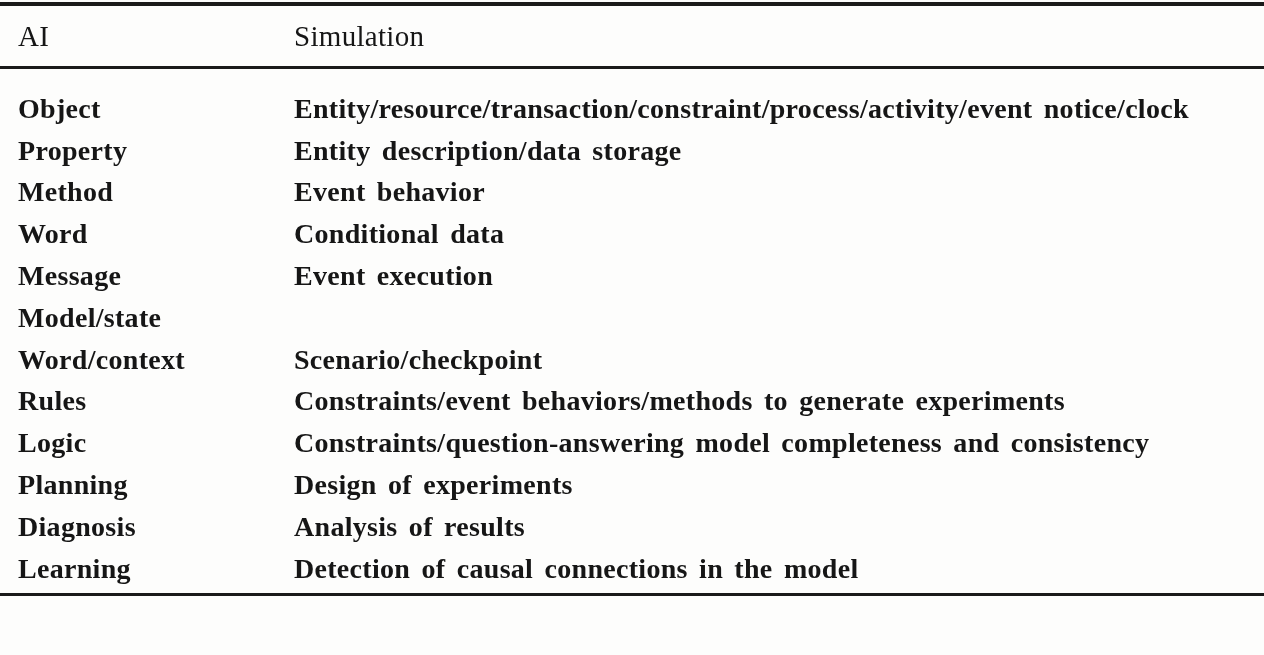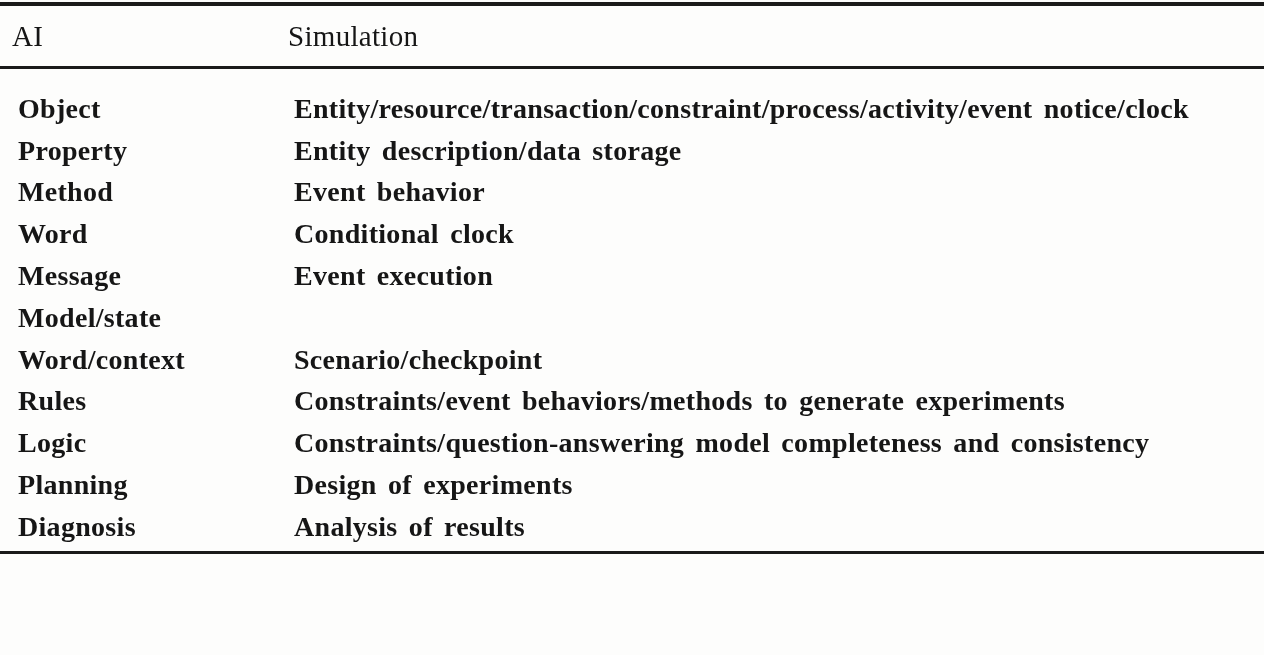--- a/index.html
+++ b/index.html
@@ -21,21 +21,21 @@
     background: #1a1a1a;
     width: 100%;
   }
   .rule-top    { height: 4px; margin-top: 2px; }
   .rule-mid    { height: 3px; }
   .rule-bottom { height: 3px; margin-top: 3px; }
 
   .header-row {
     display: grid;
     grid-template-columns: 276px 1fr;
-    padding-left: 12px;
+    padding-left: 18px;
     height: 60px;
     align-items: center;
     font-size: 29px;
     letter-spacing: 0.3px;
     word-spacing: 4px;
     white-space: nowrap;
   }
 
   .tbody {
     padding: 19px 0 0 18px;
@@ -79,21 +79,21 @@
       <span class="cell">Entity description/data storage</span>
     </div>
 
     <div class="row">
       <span class="cell">Method</span>
       <span class="cell">Event behavior</span>
     </div>
 
     <div class="row">
       <span class="cell">Word</span>
-      <span class="cell">Conditional clock</span>
+      <span class="cell">Conditional data</span>
     </div>
 
     <div class="row">
       <span class="cell">Message</span>
       <span class="cell">Event execution</span>
     </div>
 
 
     <div class="row">
       <span class="cell">Model/state</span>
@@ -117,18 +117,22 @@
     <div class="row">
       <span class="cell">Planning</span>
       <span class="cell">Design of experiments</span>
     </div>
 
     <div class="row">
       <span class="cell">Diagnosis</span>
       <span class="cell">Analysis of results</span>
     </div>
 
+    <div class="row">
+      <span class="cell">Learning</span>
+      <span class="cell">Detection of causal connections in the model</span>
+    </div>
 
   </div>
 
   <div class="rule rule-bottom"></div>
 
 </div>
 
 </body></html>

